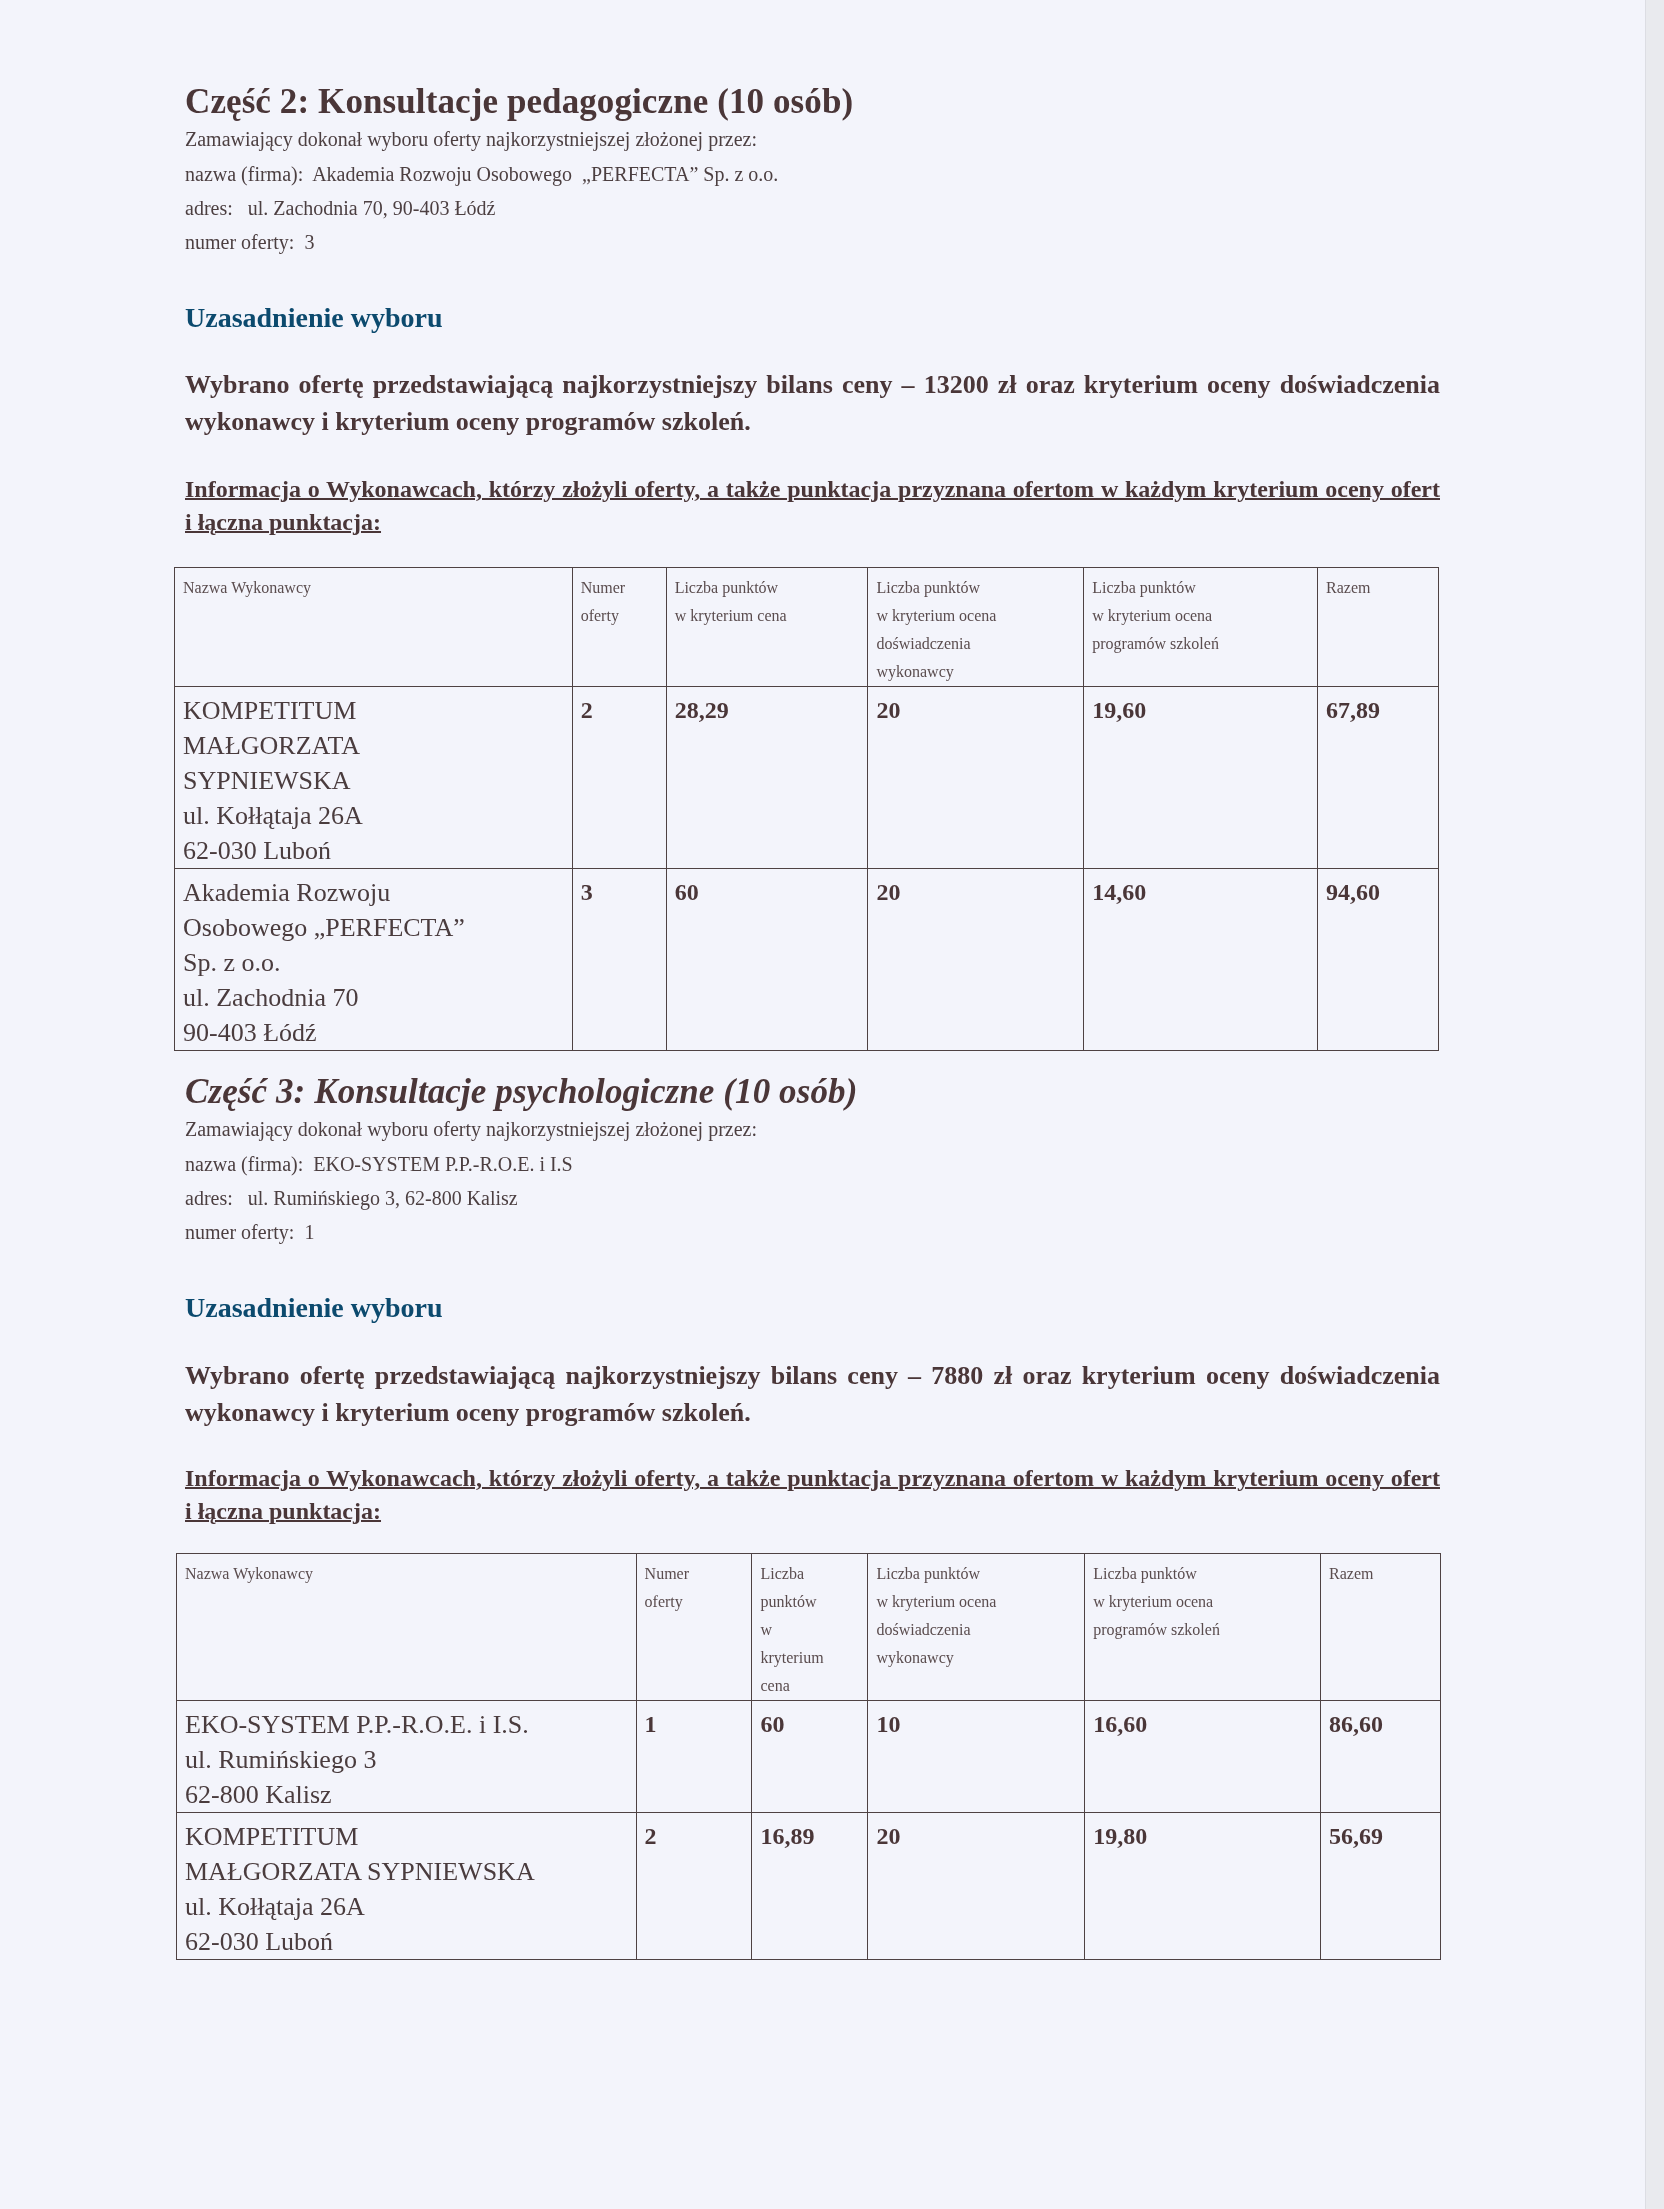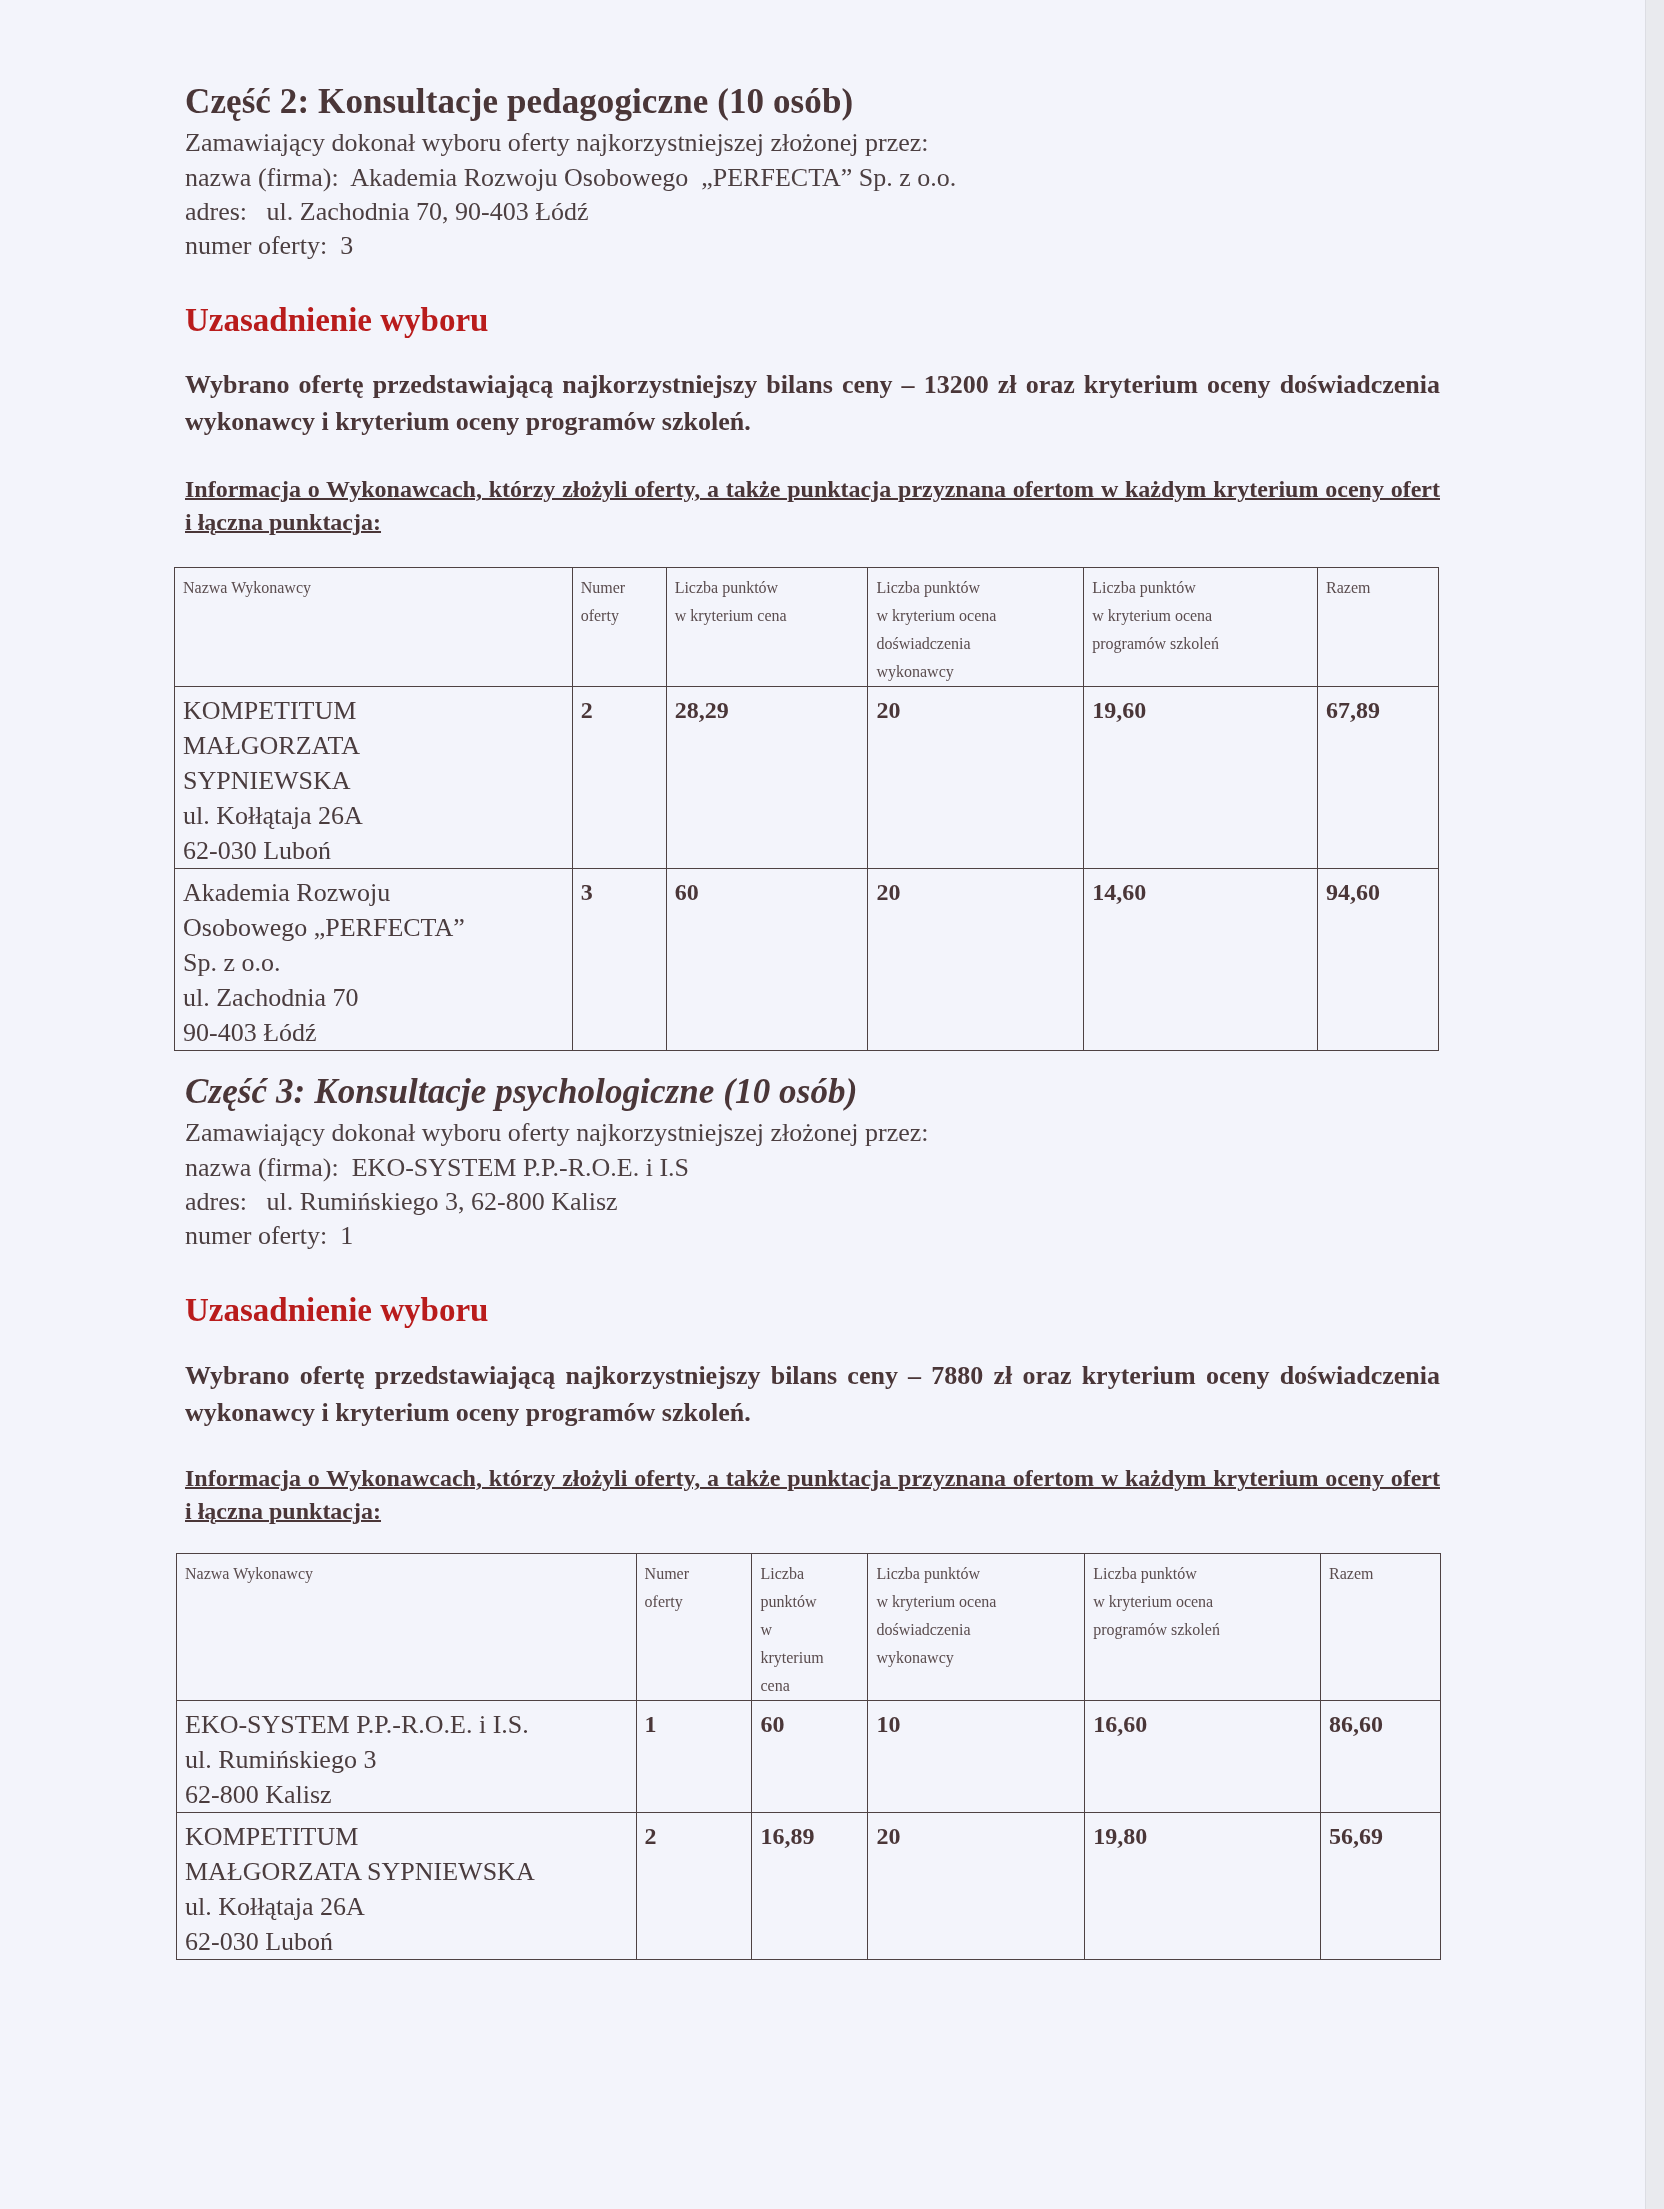--- a/index.html
+++ b/index.html
@@ -5,22 +5,22 @@
   html, body { margin:0; padding:0; }
   body {
     width:1664px; height:2209px; position:relative; overflow:hidden;
     background:#f3f4fb;
     font-family:"Liberation Serif", serif;
     color:#4a3a3c;
   }
   .edge { position:absolute; top:0; right:0; width:18px; height:2209px; background:#e9eaee; border-left:1px solid #dcdde3; }
   .page { position:absolute; left:0; top:0; width:1645px; height:2209px; }
   .heading { position:absolute; left:185px; font-weight:bold; font-size:35px; color:#4a3638; letter-spacing:0.1px; }
-  .line { position:absolute; left:185px; font-size:26px; color:#4c3f41; white-space:pre; }
-  .bold { position:absolute; left:185px; font-weight:bold; font-size:33px; color:#b91c1c; white-space:pre; }
+  .line { position:absolute; left:185px; font-size:20px; color:#4c3f41; white-space:pre; }
+  .bold { position:absolute; left:185px; font-weight:bold; font-size:28px; color:#0c4a6e; white-space:pre; }
   .just { position:absolute; left:185px; width:1255px; font-weight:bold; font-size:26px; color:#4a3638; line-height:37px; text-align:justify; }
   .info { position:absolute; left:185px; width:1255px; font-weight:bold; font-size:24px; color:#4a3638; line-height:33px; text-decoration:underline; text-decoration-thickness:2px; text-align:justify; text-align-last:left; }
   table { position:absolute; border-collapse:collapse; }
   td { border:1.6px solid #4e4243; vertical-align:top; padding:6px 8px 0 8px; }
   td.h { font-size:16px; color:#5a4c4e; line-height:28px; }
   td.n { font-size:26px; color:#4a3c3e; line-height:35px; }
   td.v { font-size:24px; font-weight:bold; color:#4a3638; line-height:35px; }
   .ml { white-space:pre-line; }
 </style>
 </head>

